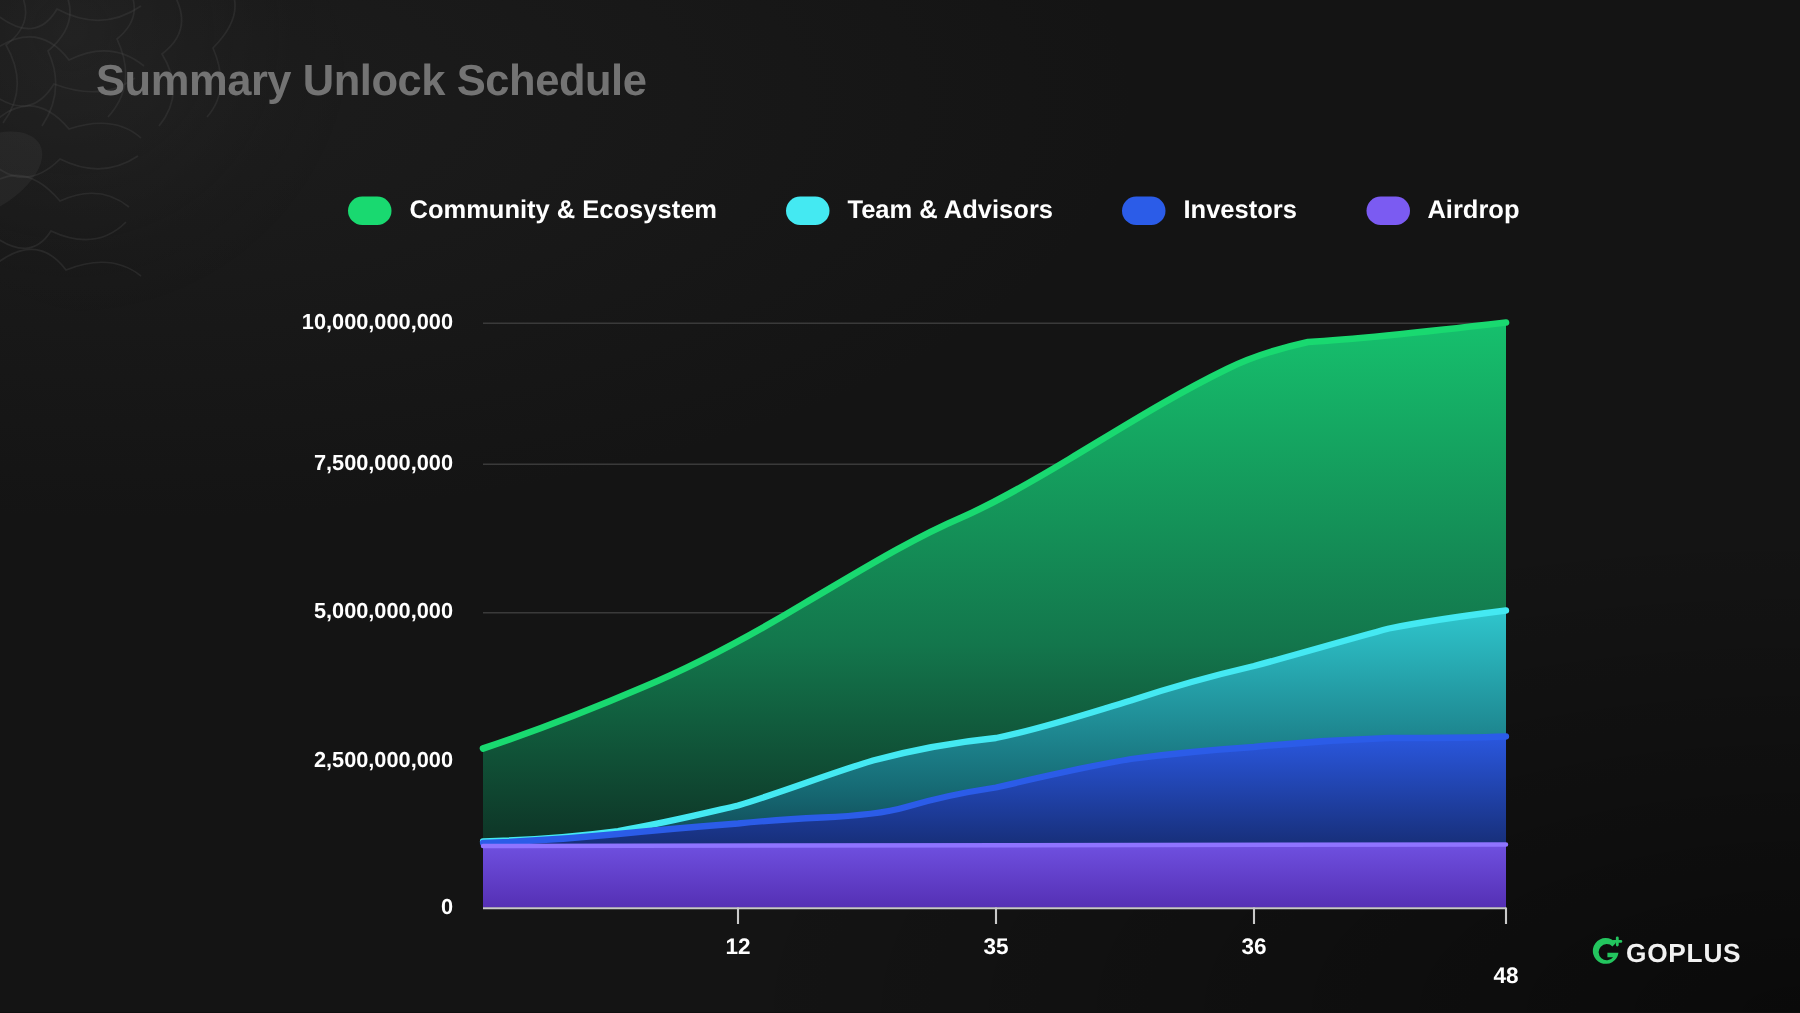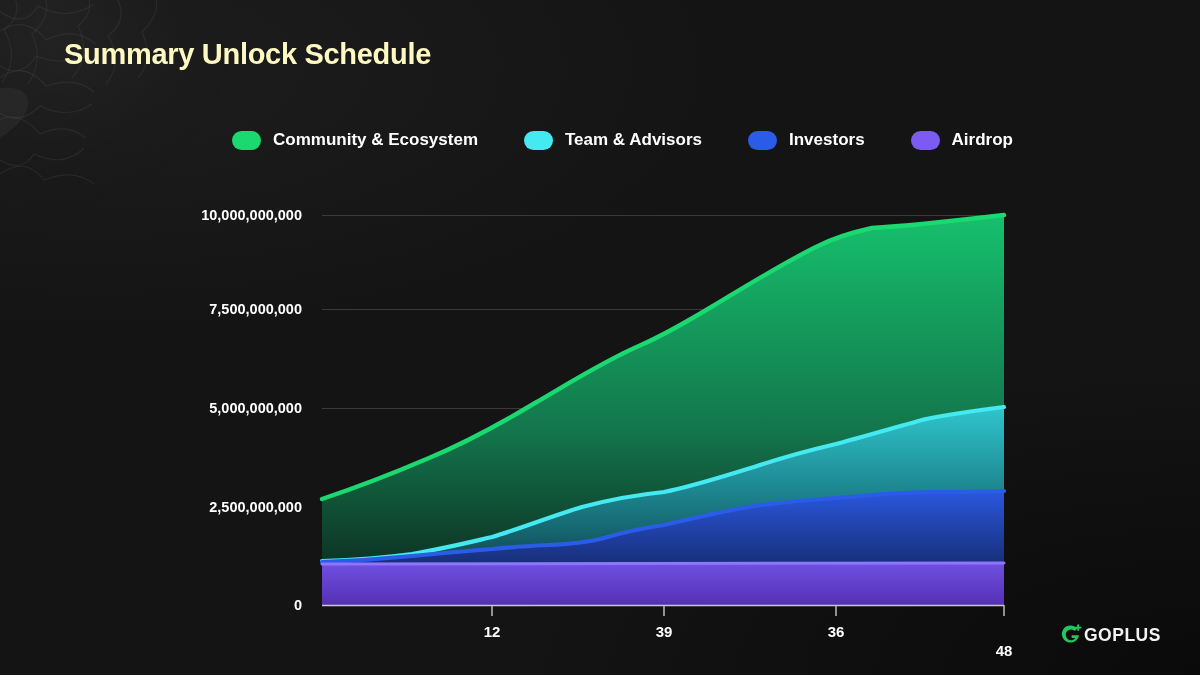--- a/index.html
+++ b/index.html
@@ -26,21 +26,21 @@
     position: absolute; inset: 0;
     background:
       radial-gradient(120% 90% at 8% 10%, rgba(60,60,60,.22) 0%, rgba(20,20,20,0) 46%),
       radial-gradient(100% 80% at 100% 100%, rgba(0,0,0,.5) 0%, rgba(0,0,0,0) 60%);
     pointer-events: none;
   }
   
   #page-title {
     position: absolute; left: 64px; top: 38px;
     font-size: 29px; font-weight: bold; letter-spacing: -.3px;
-    color: #fef9c3;
+    color: #737373;
   }
   
   #legend {
     position: absolute; left: 232px; top: 130px;
     display: flex; align-items: center; gap: 0px;
   }
   .legend-item { display: flex; align-items: center; margin-right: 46px; }
   .legend-item:last-child { margin-right: 7px; }
   .legend-swatch {
     width: 29px; height: 19px; border-radius: 10px;
@@ -241,21 +241,21 @@
       </g>
     </svg>
 
     <div class="y-tick-label" style="right:898px; top:203px;">10,000,000,000</div>
     <div class="y-tick-label" style="right:898px; top:297px;margin-left:48px;">7,500,000,000</div>
     <div class="y-tick-label" style="right:898px; top:396px;">5,000,000,000</div>
     <div class="y-tick-label" style="right:898px; top:495px;">2,500,000,000</div>
     <div class="y-tick-label" style="right:898px; top:593px;">0</div>
 
     <div class="x-tick-label" style="left:472px; top:619px; width:40px;">12</div>
-    <div class="x-tick-label" style="left:644px; top:619px; width:40px;">39</div>
+    <div class="x-tick-label" style="left:644px; top:619px; width:40px;">35</div>
     <div class="x-tick-label" style="left:816px; top:619px; width:40px;">36</div>
     <div class="x-tick-label" style="left:984px; top:619px; width:40px;margin-top:19px;">48</div>
   </div>
 
   <div id="logo">
     <svg width="26" height="26" viewBox="0 0 26 26" xmlns="http://www.w3.org/2000/svg">
       <path d="M19.2 6.6 A8.6 8.6 0 1 0 21 13.2 L13.6 13.2 L13.6 16.1 L17.4 16.1 A5.4 5.4 0 1 1 17.0 9.0 Z" fill="#23c55e"></path>
       <path d="M20.2 3.2 L20.2 8.0 M17.8 5.6 L22.6 5.6" stroke="#23c55e" stroke-width="1.9" stroke-linecap="round"></path>
     </svg>
     <span id="logo-word">GOPLUS</span>

